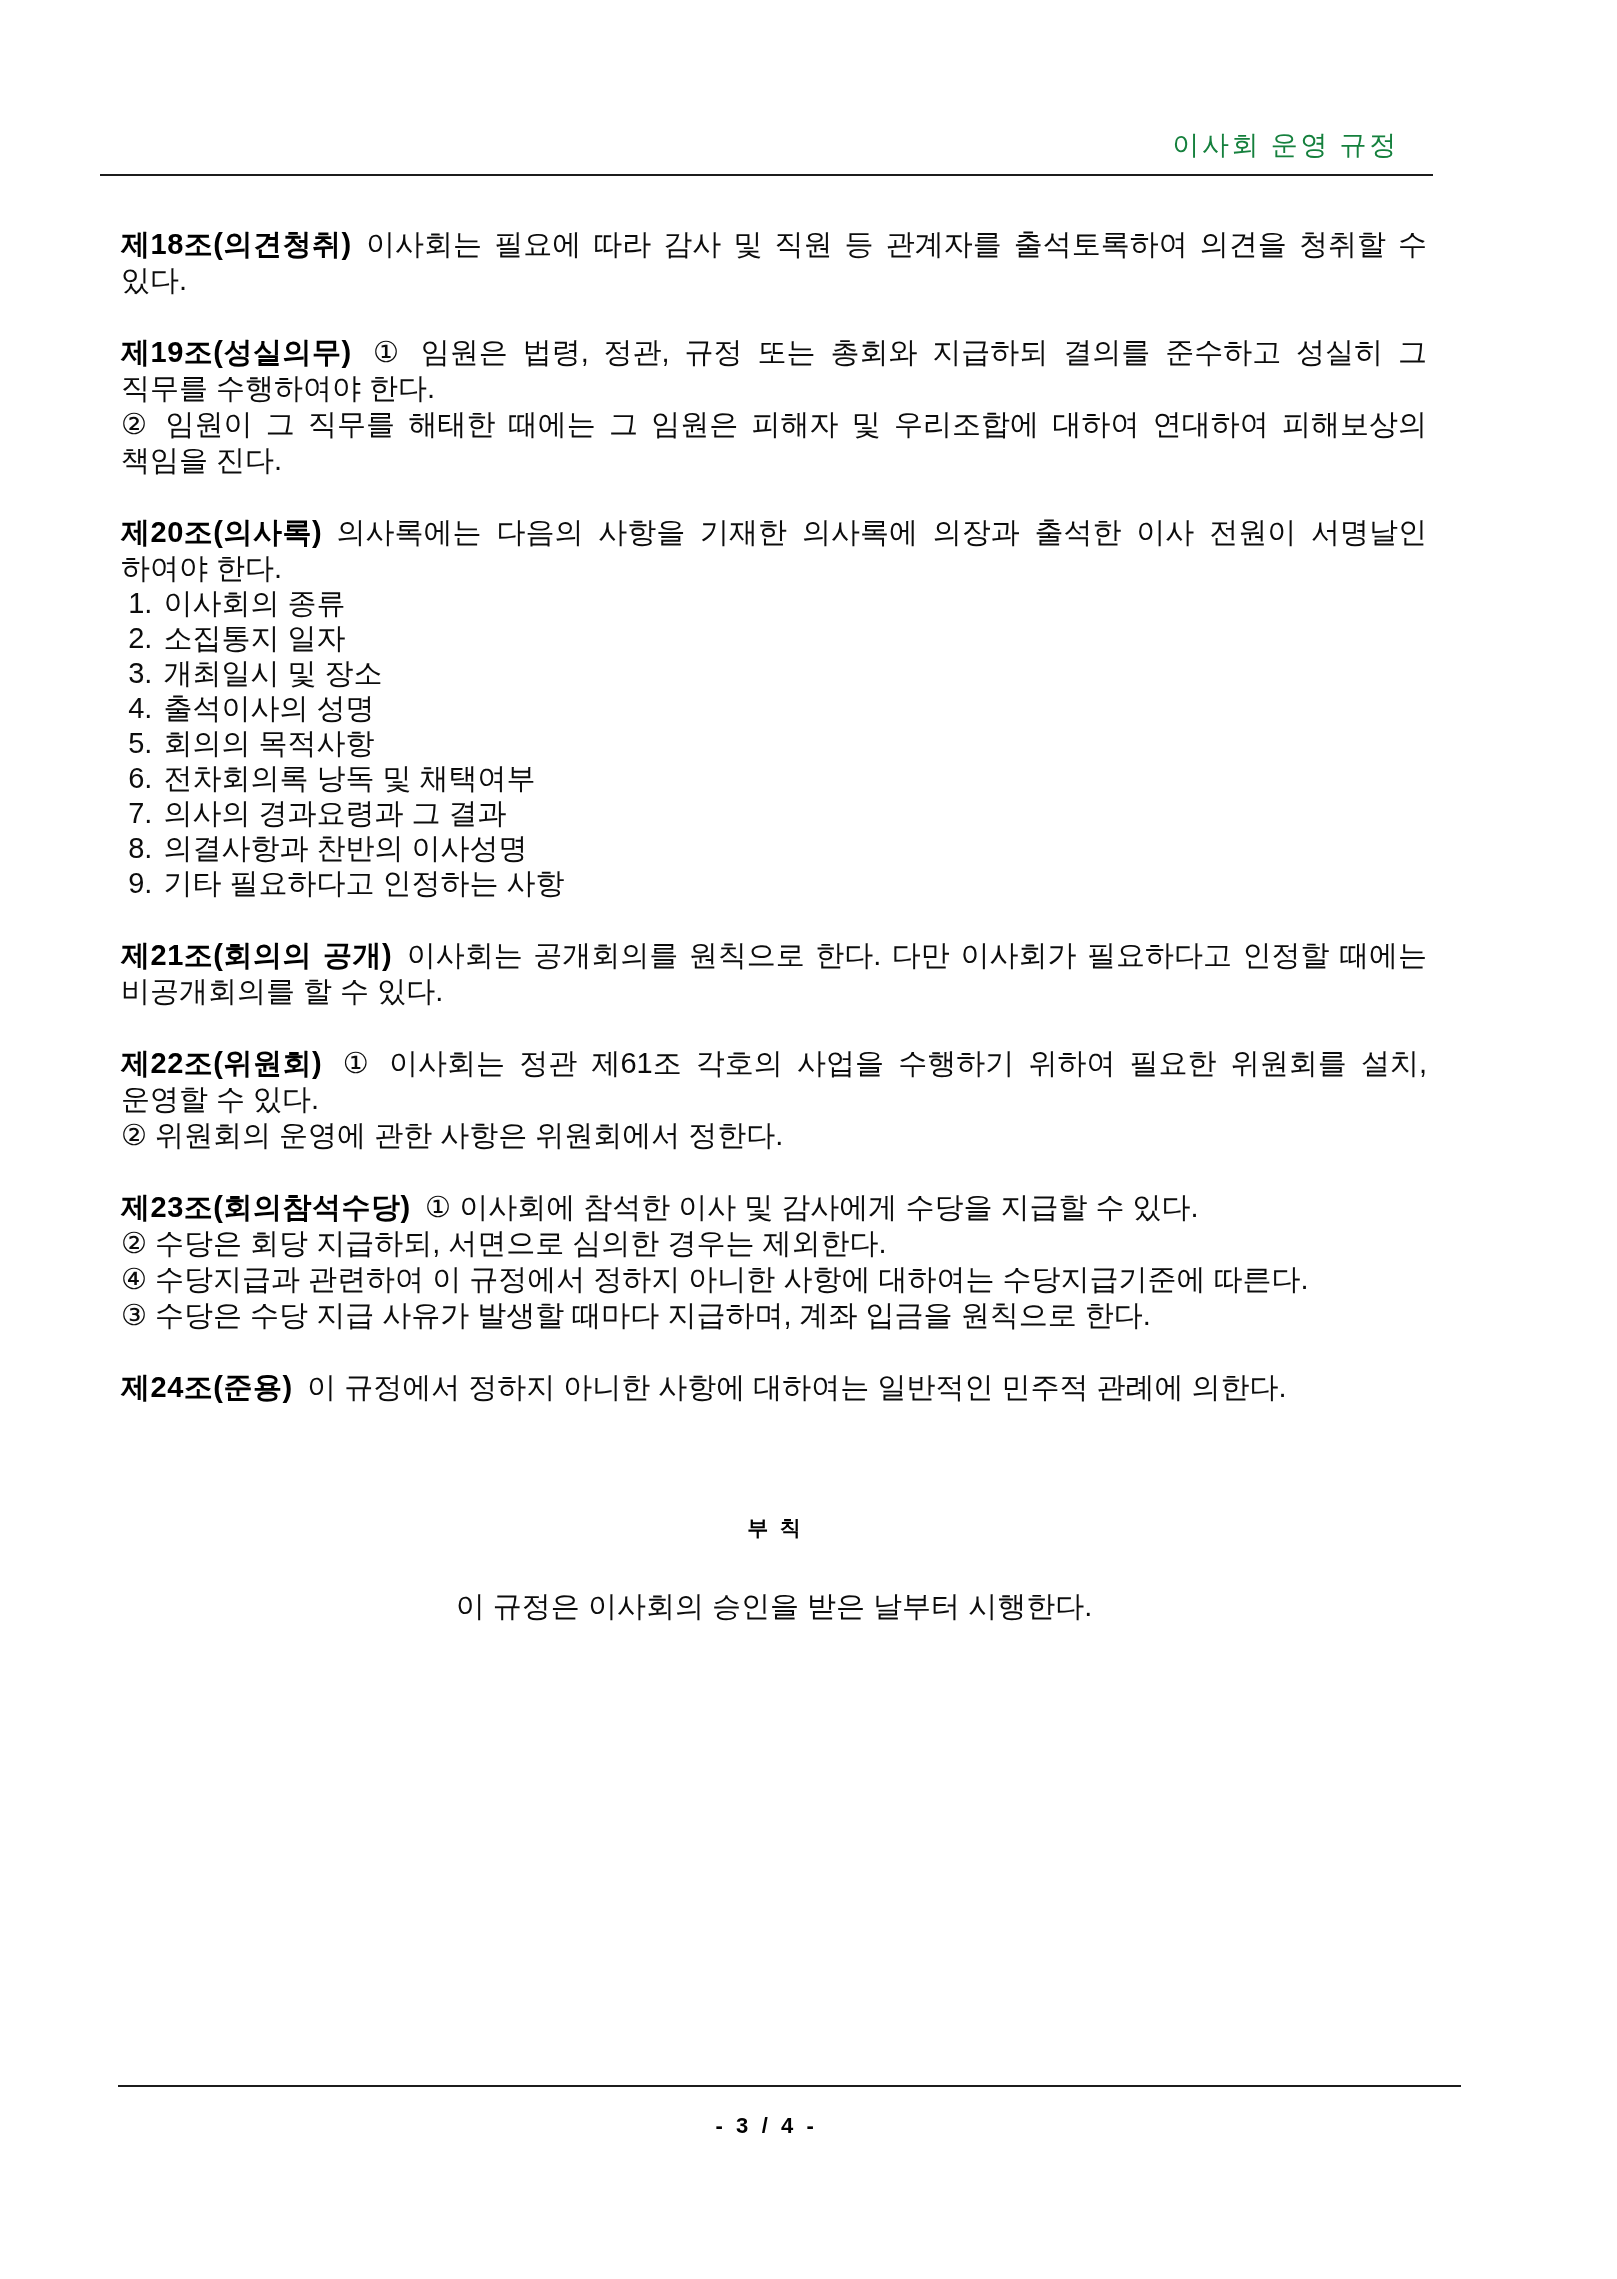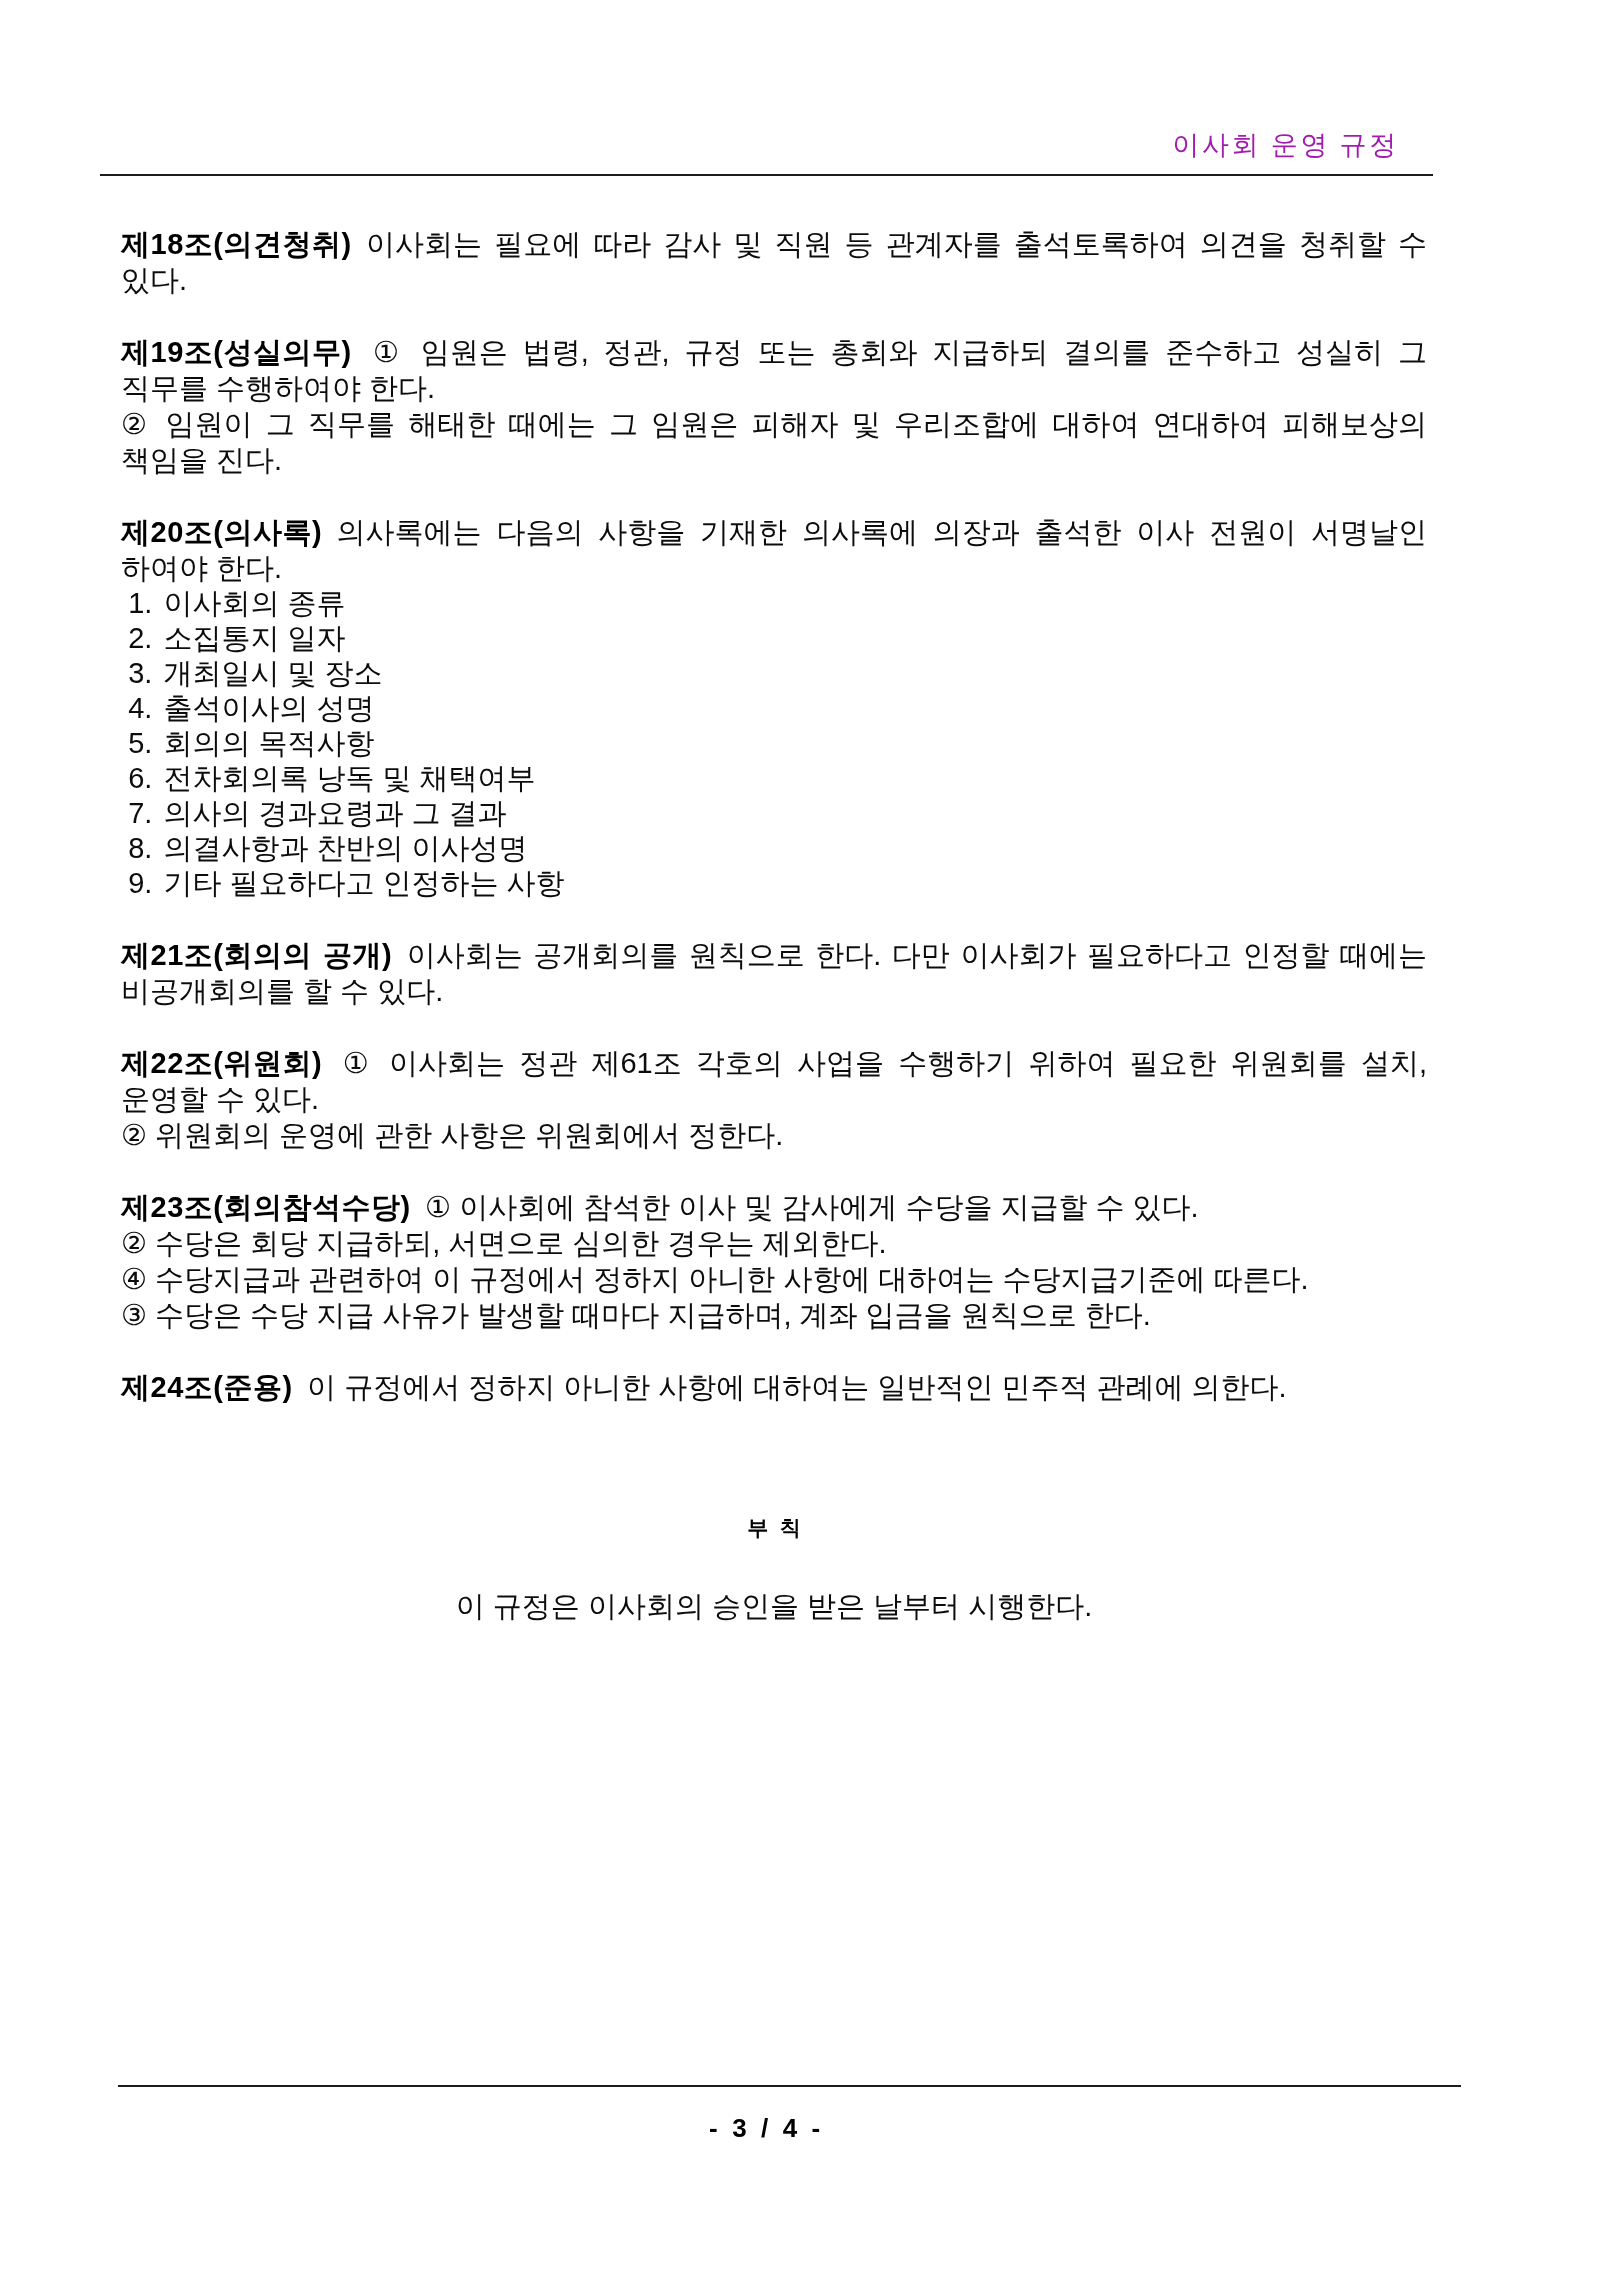--- a/index.html
+++ b/index.html
@@ -15,21 +15,21 @@
   }
   
   .header { position: absolute; left: 100px; right: 184px; top: 0; }
   .header-title {
     margin-top: 127px;
     text-align: right;
     padding-right: 34px;
     font-family: "Liberation Serif", "DejaVu Serif", serif;
     font-size: 27px;
     letter-spacing: 2.7px;
-    color: #a21caf;
+    color: #15803d;
   }
   .header-rule { margin-top: 11px; border-top: 2.7px solid #1c1c1c; }
   
   .content {
     position: absolute;
     left: 121px;
     right: 190px;
     top: 226px;
     font-size: 29px;
     line-height: 36px;
@@ -63,21 +63,21 @@
     top: 2085px;
     border-top: 2.7px solid #1c1c1c;
   }
   .footer-page {
     position: absolute;
     left: 100px;
     right: 184px;
     top: 2113px;
     text-align: center;
     font-weight: bold;
-    font-size: 26px;
+    font-size: 22px;
     letter-spacing: 3.6px;
     color: #000;
   }
 </style>
 </head>
 <body>
 
 <div class="page">
 
   <div class="header">

